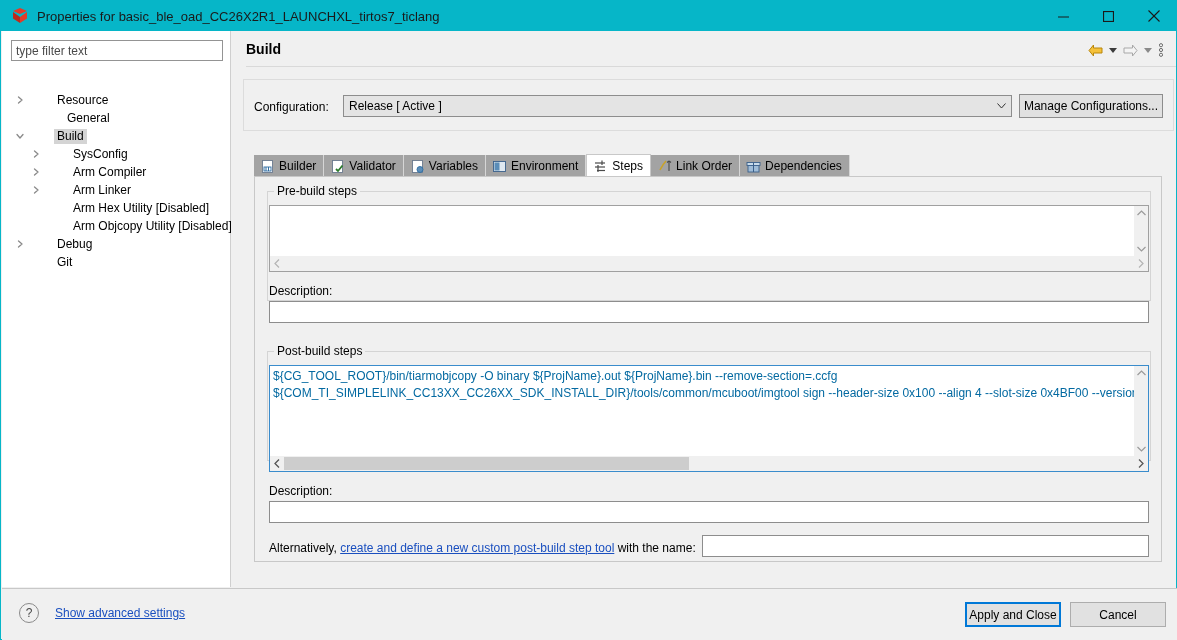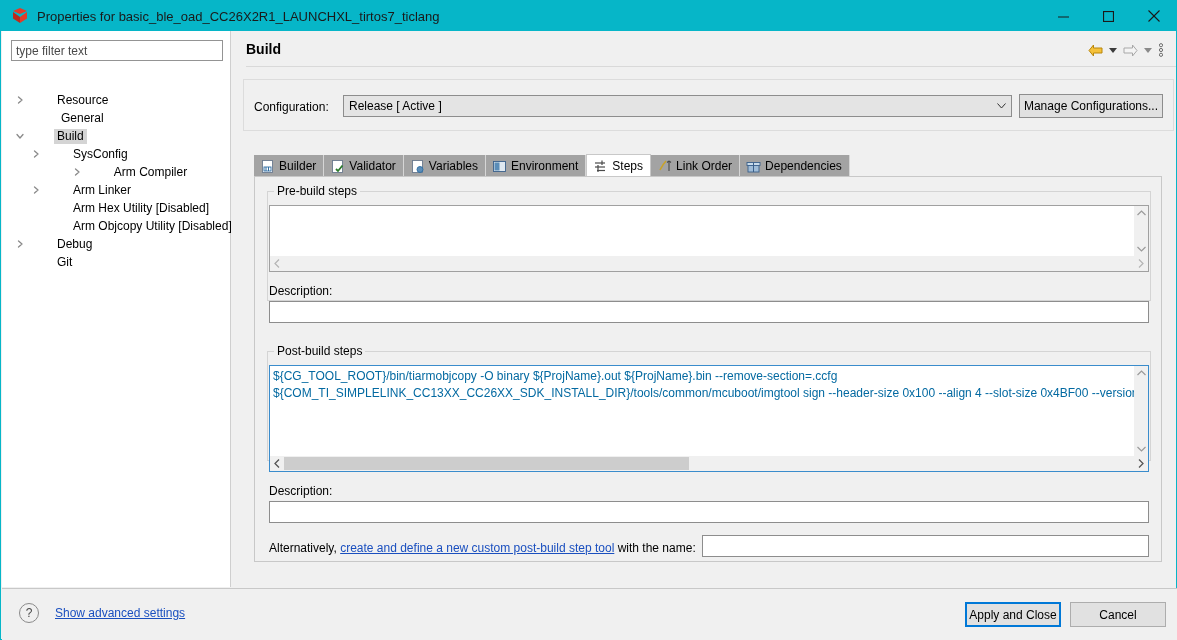--- a/index.html
+++ b/index.html
@@ -284,41 +284,41 @@
     <input id="filter-box" type="text" placeholder="type filter text" style="">
     <div id="tree">
         <div class="tree-row" style="padding-left: 10px;">
           <span class="tw">
             <svg width="8" height="8" viewBox="0 0 8 8">
               <path fill="none" stroke="#8a8a8a" stroke-width="1.3" stroke-linecap="round" stroke-linejoin="round" d="M2.5 1 L6 4 L2.5 7"></path>
             </svg>
           </span>
           <span class="tree-label">Resource</span>
         </div>
-        <div class="tree-row" style="padding-left: 14px;">
+        <div class="tree-row" style="padding-left: 20px;">
           <span class="tw"></span>
           <span class="tree-label">General</span>
         </div>
         <div class="tree-row" style="padding-left: 10px;">
           <span class="tw">
             <svg width="8" height="8" viewBox="0 0 8 8">
               <path fill="none" stroke="#8a8a8a" stroke-width="1.3" stroke-linecap="round" stroke-linejoin="round" d="M1 2.5 L4 6 L7 2.5"></path>
             </svg>
           </span>
           <span class="tree-label sel">Build</span>
         </div>
         <div class="tree-row" style="padding-left: 26px;">
           <span class="tw">
             <svg width="8" height="8" viewBox="0 0 8 8">
               <path fill="none" stroke="#8a8a8a" stroke-width="1.3" stroke-linecap="round" stroke-linejoin="round" d="M2.5 1 L6 4 L2.5 7"></path>
             </svg>
           </span>
           <span class="tree-label">SysConfig</span>
         </div>
-        <div class="tree-row" style="padding-left: 26px; justify-content: center;">
+        <div class="tree-row" style="padding-left: 26px;">
           <span class="tw">
             <svg width="8" height="8" viewBox="0 0 8 8">
               <path fill="none" stroke="#8a8a8a" stroke-width="1.3" stroke-linecap="round" stroke-linejoin="round" d="M2.5 1 L6 4 L2.5 7"></path>
             </svg>
           </span>
           <span class="tree-label">Arm Compiler</span>
         </div>
         <div class="tree-row" style="padding-left: 26px;">
           <span class="tw">
             <svg width="8" height="8" viewBox="0 0 8 8">

